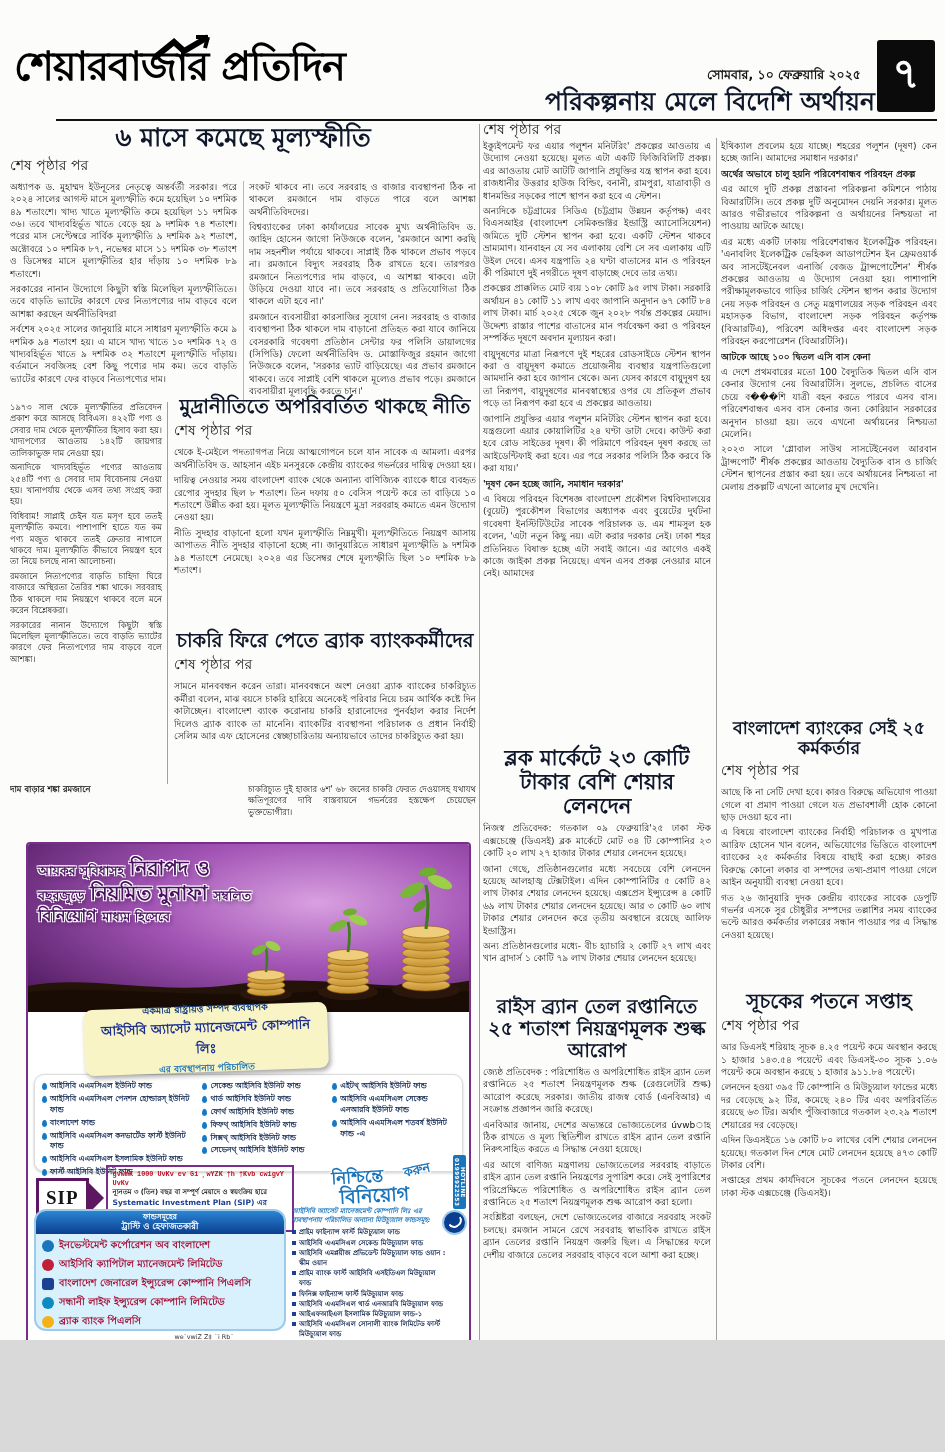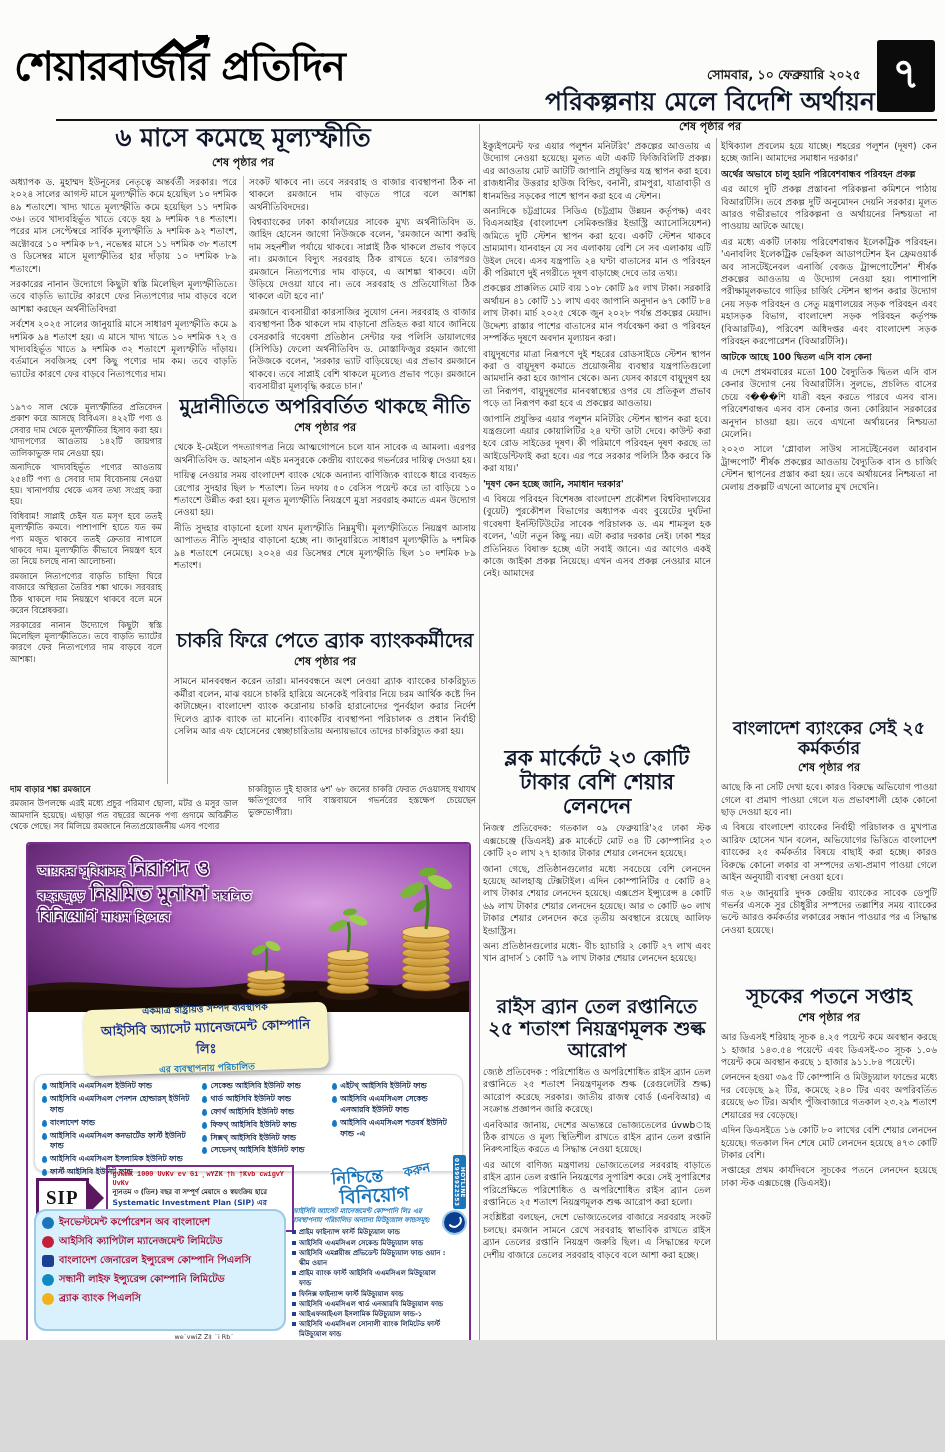--- a/index.html
+++ b/index.html
@@ -10,21 +10,21 @@
         letter-spacing:-1px;line-height:1;}
   .chartline{position:absolute;left:152px;top:34px;}
   .m-date{position:absolute;right:84px;top:66px;font-size:12.5px;font-weight:700;}
   .pagebox{position:absolute;right:10px;top:40px;width:58px;height:72px;background:#0b0b0b;color:#fff;
            display:flex;align-items:center;justify-content:center;font-size:42px;font-weight:800;border-radius:3px;}
   .mast-rule{position:absolute;left:56px;right:8px;top:119px;height:2px;background:#111;}
   
   .hd{font-weight:800;text-align:center;margin:0;color:#0f172a;line-height:1.15;}
   .hd-xl{font-size:25px;}
   .hd-l{font-size:19.5px;}
-  .contlbl{font-size:11px;font-weight:700;text-align:center;margin:1px 0 3px;}
+  .contlbl{font-size:14px;font-weight:400;margin:1px 0 3px;}
   .para{margin:0 0 3px;text-align:justify;}
   .para.b{font-weight:800;}
   .body9{font-size:9px;line-height:1.38;}
   .body85{font-size:8.4px;line-height:1.36;}
   .clip{overflow:hidden;}
   .twocol{column-count:2;column-gap:12px;column-rule:1px solid #b9b9b9;height:228px;overflow:hidden;margin-top:2px;}
   .vline{position:absolute;width:1px;background:#9f9f9f;}
   .abs{position:absolute;}
   
   .ad{position:absolute;left:26px;top:842px;width:445px;height:572px;border:2px solid #7b2d8b;
@@ -142,21 +142,20 @@
     <div class="contlbl">শেষ পৃষ্ঠার পর</div>
     <div class="body9 clip" style="height:100px;">
 
     <p class="para">সামনে মানববন্ধন করেন তারা। মানববন্ধনে অংশ নেওয়া ব্র্যাক ব্যাংকের চাকরিচ্যুত কর্মীরা বলেন, মাঝ বয়সে চাকরি হারিয়ে অনেকেই পরিবার নিয়ে চরম আর্থিক কষ্টে দিন কাটাচ্ছেন। বাংলাদেশ ব্যাংক করোনায় চাকরি হারানোদের পুনর্বহাল করার নির্দেশ দিলেও ব্র্যাক ব্যাংক তা মানেনি। ব্যাংকটির ব্যবস্থাপনা পরিচালক ও প্রধান নির্বাহী সেলিম আর এফ হোসেনের স্বেচ্ছাচারিতায় অন্যায়ভাবে তাদের চাকরিচ্যুত করা হয়।</p>
       </div>
   </div>
 
   <div class="tails body85">
     <div>
       <p class="para b">দাম বাড়ার শঙ্কা রমজানে</p>
-      <p class="para">রমজান উপলক্ষে এরই মধ্যে প্রচুর পরিমাণ ছোলা, মটর ও মসুর ডাল আমদানি হয়েছে। এছাড়া গত বছরের অনেক পণ্য গুদামে অবিক্রীত থেকে গেছে। সব মিলিয়ে রমজানে নিত্যপ্রয়োজনীয় এসব পণ্যের</p>
     </div>
     <div>
       <p class="para">চাকরিচ্যুত দুই হাজার ৬শ' ৬৮ জনের চাকরি ফেরত দেওয়াসহ যথাযথ ক্ষতিপূরণের দাবি বাস্তবায়নে গভর্নরের হস্তক্ষেপ চেয়েছেন ভুক্তভোগীরা।</p>
     </div>
   </div>
 
   <div class="ad">
     <div class="ad-photo">
       <svg width="445" height="168" viewBox="0 0 445 168">
         <defs>
@@ -327,20 +326,24 @@
       <span class="sl2">করুন</span><br>
       <span class="sl3">বিনিয়োগ</span>
     </div>
 
     <div class="ad-hotline">HOTLINE 01999922553</div>
     <div class="ad-phone">
         <span></span>
       </div>
 
     <div class="ad-trustee">
+      <div class="t-head">
+        <div class="th1">ফান্ডসমূহের</div>
+        <div class="th2">ট্রাস্টি ও হেফাজতকারী</div>
+      </div>
       <div class="t-body">
 
       <div class="trow">
             <span class="ticon"></span>
             <span class="lbl">ইনভেস্টমেন্ট কর্পোরেশন অব বাংলাদেশ</span>
           </div>
           <div class="trow">
             <span class="ticon"></span>
             <span class="lbl">আইসিবি ক্যাপিটাল ম্যানেজমেন্ট লিমিটেড</span>
           </div>
@@ -373,21 +376,21 @@
           <div class="orow">
             <span class="sq"></span>
             <span class="lbl">আইসিবি এএমসিএল সেকেন্ড মিউচ্যুয়াল ফান্ড</span>
           </div>
           <div class="orow">
             <span class="sq"></span>
             <span class="lbl">আইসিবি এমপ্লয়ীজ প্রভিডেন্ট মিউচ্যুয়াল ফান্ড ওয়ান : স্কীম ওয়ান</span>
           </div>
           <div class="orow">
             <span class="sq"></span>
-            <span class="lbl">প্রাইম ব্যাংক ফার্স্ট আইসিবি এএমসিএল মিউচ্যুয়াল ফান্ড</span>
+            <span class="lbl">প্রাইম ব্যাংক ফার্স্ট আইসিবি এসইতিএল মিউচ্যুয়াল ফান্ড</span>
           </div>
           <div class="orow">
             <span class="sq"></span>
             <span class="lbl">ফিনিক্স ফাইন্যান্স ফার্স্ট মিউচ্যুয়াল ফান্ড</span>
           </div>
           <div class="orow">
             <span class="sq"></span>
             <span class="lbl">আইসিবি এএমসিএল থার্ড এনআরবি মিউচ্যুয়াল ফান্ড</span>
           </div>
           <div class="orow">
@@ -469,21 +472,21 @@
       </div>
   </div>
 
   <div class="abs" style="left:721px;top:140px;width:216px;">
     <div class="body9 clip" style="height:572px;">
 
     <p class="para">ইথিক্যাল প্রবলেম হয়ে যাচ্ছে। শহরের পলুশন (দূষণ) কেন হচ্ছে জানি। আমাদের সমাধান দরকার।'</p>
         <p class="para b">অর্থের অভাবে চালু হয়নি পরিবেশবান্ধব পরিবহন প্রকল্প</p>
         <p class="para">এর আগে দুটি প্রকল্প প্রস্তাবনা পরিকল্পনা কমিশনে পাঠায় বিআরটিসি। তবে প্রকল্প দুটি অনুমোদন দেয়নি সরকার। মূলত আরও গভীরভাবে পরিকল্পনা ও অর্থায়নের নিশ্চয়তা না পাওয়ায় আটকে আছে।</p>
         <p class="para">এর মধ্যে একটি ঢাকায় পরিবেশবান্ধব ইলেকট্রিক পরিবহন। 'এনাবলিং ইলেকট্রিক ভেহিকল আডাপটেশন ইন ফ্রেমওয়ার্ক অব সাসটেইনেবল এনার্জি বেজড ট্রান্সপোর্টেশন' শীর্ষক প্রকল্পের আওতায় এ উদ্যোগ নেওয়া হয়। পাশাপাশি পরীক্ষামূলকভাবে গাড়ির চার্জিং স্টেশন স্থাপন করার উদ্যোগ নেয় সড়ক পরিবহন ও সেতু মন্ত্রণালয়ের সড়ক পরিবহন এবং মহাসড়ক বিভাগ, বাংলাদেশ সড়ক পরিবহন কর্তৃপক্ষ (বিআরটিএ), পরিবেশ অধিদপ্তর এবং বাংলাদেশ সড়ক পরিবহন করপোরেশন (বিআরটিসি)।</p>
-        <p class="para b">আটকে আছে 100 দ্বিতল এসি বাস কেনা</p>
+        <p class="para b">আটকে আছে ১০০ দ্বিতল এসি বাস কেনা</p>
         <p class="para">এ দেশে প্রথমবারের মতো 100 বৈদ্যুতিক দ্বিতল এসি বাস কেনার উদ্যোগ নেয় বিআরটিসি। সুলভে, প্রচলিত বাসের চেয়ে ব���শি যাত্রী বহন করতে পারবে এসব বাস। পরিবেশবান্ধব এসব বাস কেনার জন্য কোরিয়ান সরকারের অনুদান চাওয়া হয়। তবে এখনো অর্থায়নের নিশ্চয়তা মেলেনি।</p>
         <p class="para">২০২৩ সালে 'গ্লোবাল সাউথ সাসটেইনেবল আরবান ট্রান্সপোর্ট' শীর্ষক প্রকল্পের আওতায় বৈদ্যুতিক বাস ও চার্জিং স্টেশন স্থাপনের প্রস্তাব করা হয়। তবে অর্থায়নের নিশ্চয়তা না মেলায় প্রকল্পটি এখনো আলোর মুখ দেখেনি।</p>
       </div>
     <h2 class="hd" style="font-size:17.5px;margin-top:6px;">বাংলাদেশ ব্যাংকের সেই ২৫ কর্মকর্তার</h2>
     <div class="contlbl">শেষ পৃষ্ঠার পর</div>
     <div class="body9 clip" style="height:196px;">
 
     <p class="para">আছে কি না সেটি দেখা হবে। কারও বিরুদ্ধে অভিযোগ পাওয়া গেলে বা প্রমাণ পাওয়া গেলে যত প্রভাবশালী হোক কোনো ছাড় দেওয়া হবে না।</p>
         <p class="para">এ বিষয়ে বাংলাদেশ ব্যাংকের নির্বাহী পরিচালক ও মুখপাত্র আরিফ হোসেন খান বলেন, অভিযোগের ভিত্তিতে বাংলাদেশ ব্যাংকের ২৫ কর্মকর্তার বিষয়ে বাছাই করা হচ্ছে। কারও বিরুদ্ধে কোনো লকার বা সম্পদের তথ্য-প্রমাণ পাওয়া গেলে আইন অনুযায়ী ব্যবস্থা নেওয়া হবে।</p>
         <p class="para">গত ২৬ জানুয়ারি দুদক কেন্দ্রীয় ব্যাংকের সাবেক ডেপুটি গভর্নর এসকে সুর চৌধুরীর সম্পদের তল্লাশির সময় ব্যাংকের ভল্টে আরও কর্মকর্তার লকারের সন্ধান পাওয়ার পর এ সিদ্ধান্ত নেওয়া হয়েছে।</p>

